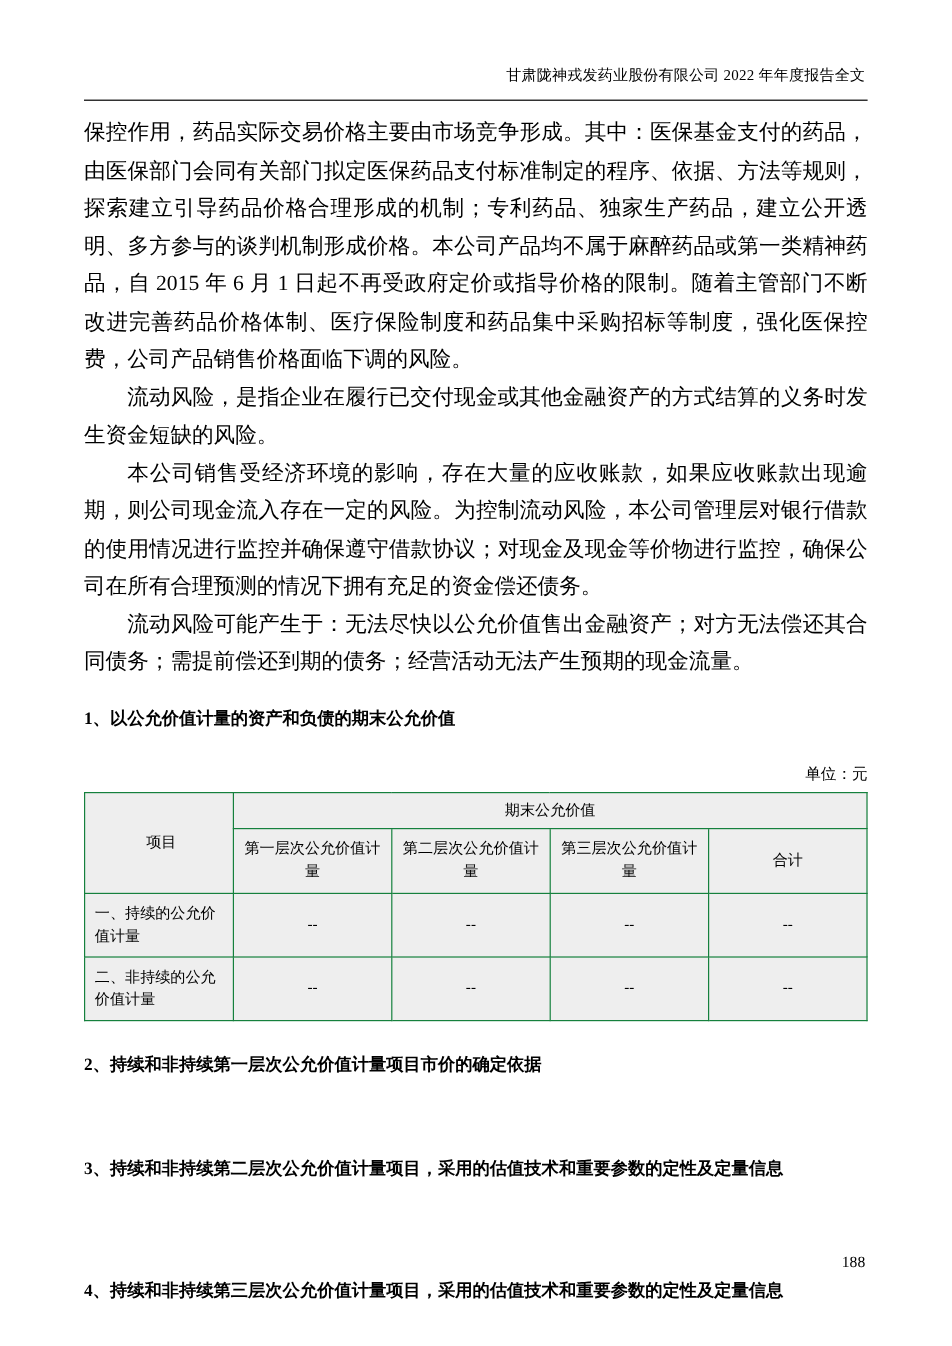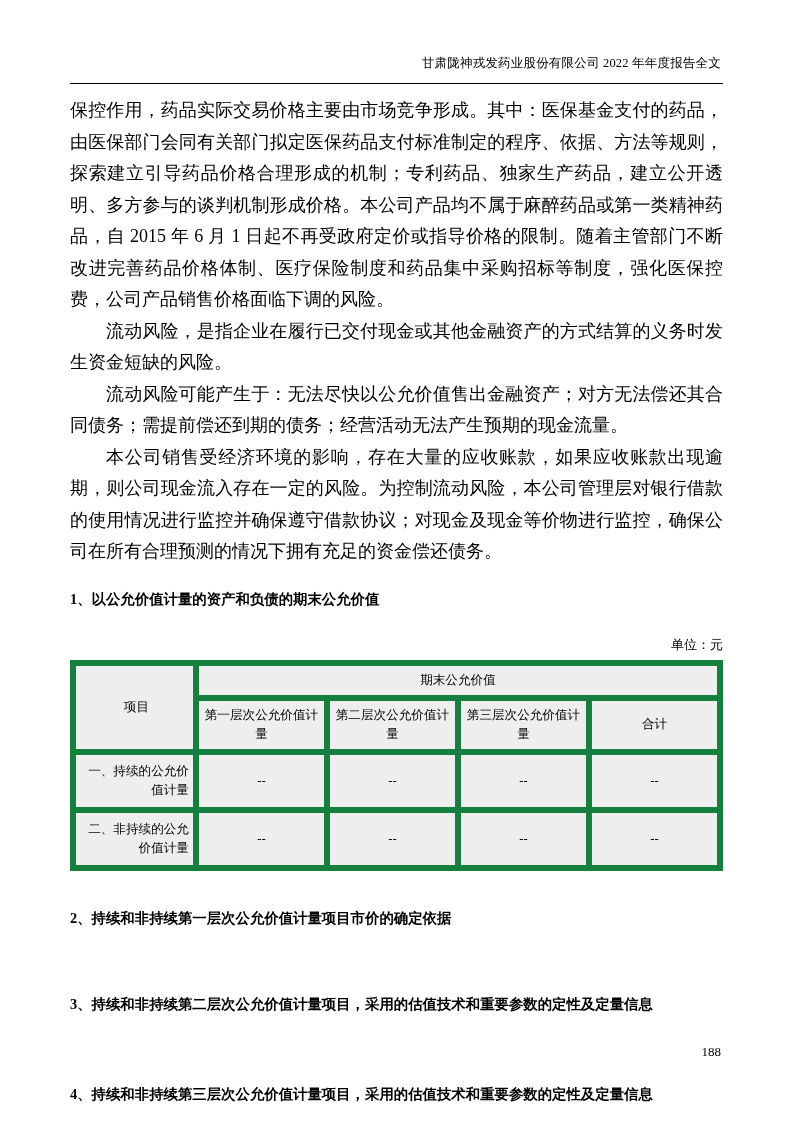--- a/index.html
+++ b/index.html
@@ -80,30 +80,30 @@
     font-size: 13px;
     text-align: right;
   }
   table.fv-table {
     border-collapse: collapse;
     width: 100%;
     font-size: 12.6px;
     table-layout: fixed;
   }
   table.fv-table td, table.fv-table th {
-    border: 6px solid #15803d;
+    border: 1px solid #15803d;
     text-align: center;
     vertical-align: middle;
     padding: 5px 4px;
     font-weight: normal;
     line-height: 19px;
     background: #eeeeee;
   }
   table.fv-table td.item-col {
-    text-align: right;
+    text-align: left;
     padding-left: 8px;
   }
   table.fv-table tr.data-row td {
     background: #eeeeee;
     height: 42px;
   }
   .head-tall {
     height: 54px;
   }
   .spacer-lg {
@@ -125,23 +125,23 @@
   <div class="header">甘肃陇神戎发药业股份有限公司 2022 年年度报告全文</div>
   <div class="header-rule"></div>
 
   <div class="content">
 
     <p class="body-text">保控作用，药品实际交易价格主要由市场竞争形成。其中：医保基金支付的药品，由医保部门会同有关部门拟定医保药品支付标准制定的程序、依据、方法等规则，探索建立引导药品价格合理形成的机制；专利药品、独家生产药品，建立公开透明、多方参与的谈判机制形成价格。本公司产品均不属于麻醉药品或第一类精神药品，自 2015 年 6 月 1 日起不再受政府定价或指导价格的限制。随着主管部门不断改进完善药品价格体制、医疗保险制度和药品集中采购招标等制度，强化医保控费，公司产品销售价格面临下调的风险。</p>
 
 
     <p class="body-text indent">流动风险，是指企业在履行已交付现金或其他金融资产的方式结算的义务时发生资金短缺的风险。</p>
 
+    <p class="body-text indent">本公司销售受经济环境的影响，存在大量的应收账款，如果应收账款出现逾期，则公司现金流入存在一定的风险。为控制流动风险，本公司管理层对银行借款的使用情况进行监控并确保遵守借款协议；对现金及现金等价物进行监控，确保公司在所有合理预测的情况下拥有充足的资金偿还债务。</p>
+
     <p class="body-text indent">流动风险可能产生于：无法尽快以公允价值售出金融资产；对方无法偿还其合同债务；需提前偿还到期的债务；经营活动无法产生预期的现金流量。</p>
-
-    <p class="body-text indent">本公司销售受经济环境的影响，存在大量的应收账款，如果应收账款出现逾期，则公司现金流入存在一定的风险。为控制流动风险，本公司管理层对银行借款的使用情况进行监控并确保遵守借款协议；对现金及现金等价物进行监控，确保公司在所有合理预测的情况下拥有充足的资金偿还债务。</p>
 
 
     <p class="numbered-head">1、以公允价值计量的资产和负债的期末公允价值</p>
 
     <div class="unit-line">单位：元</div>
 
     <table class="fv-table">
       <colgroup>
         <col style="width:19%">
         <col style="width:20.25%">
@@ -170,25 +170,25 @@
         <tr class="data-row">
           <td class="item-col">二、非持续的公允价值计量</td>
           <td>--</td>
           <td>--</td>
           <td>--</td>
           <td>--</td>
         </tr>
       </tbody>
     </table>
 
-    <p class="numbered-head" style="margin-top:32px;">2、持续和非持续第一层次公允价值计量项目市价的确定依据</p>
+    <p class="numbered-head" style="margin-top:22px;">2、持续和非持续第一层次公允价值计量项目市价的确定依据</p>
     <div class="spacer-lg"></div>
 
     <p class="numbered-head" style="margin-top:0;">3、持续和非持续第二层次公允价值计量项目，采用的估值技术和重要参数的定性及定量信息</p>
     <div class="spacer-lg"></div>
 
-    <p class="numbered-head" style="margin-top:4px;">4、持续和非持续第三层次公允价值计量项目，采用的估值技术和重要参数的定性及定量信息</p>
+    <p class="numbered-head" style="margin-top:16px;">4、持续和非持续第三层次公允价值计量项目，采用的估值技术和重要参数的定性及定量信息</p>
 
   </div>
 
   <div class="page-number">188</div>
 
 </div>
 
 </body></html>

